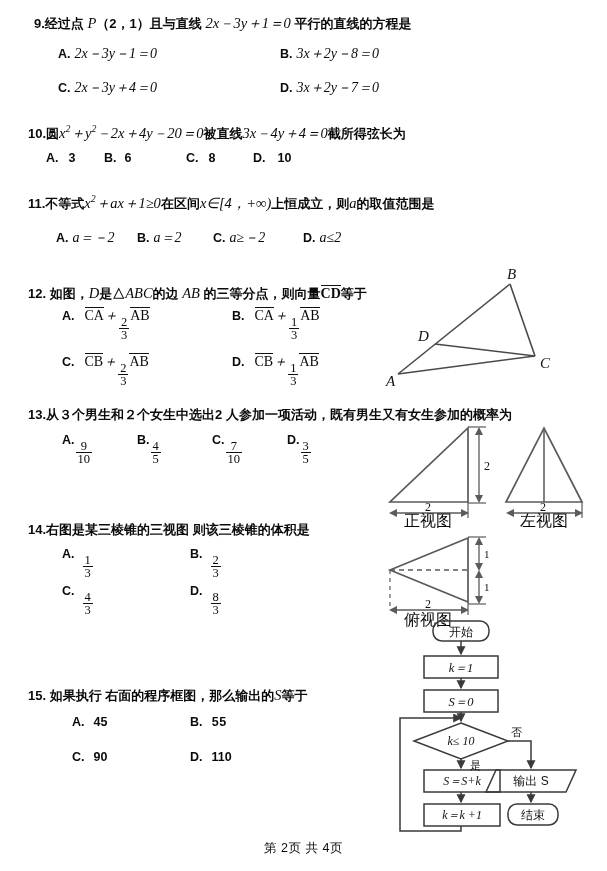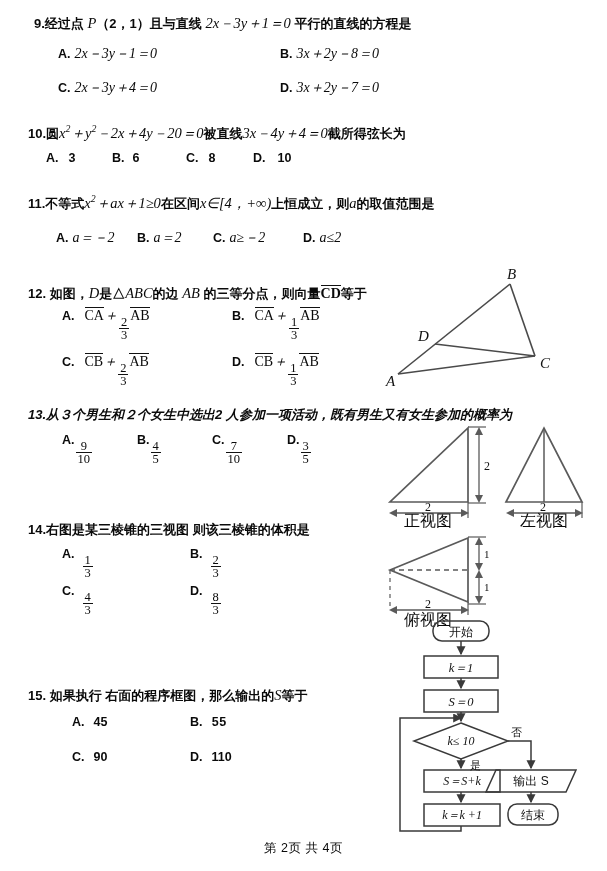--- a/index.html
+++ b/index.html
@@ -120,21 +120,21 @@
 
   <div class="abs" style="left:28px; top:122px; width:555px;">
     <div class="stem">
       <span class="qnum">10.</span><span>圆</span><span class="math"><span>x</span><sup class="exp">2</sup></span><span class="math"><span>＋y</span><sup class="exp">2</sup></span><span class="math">－2x＋4y－20＝0</span><span>被直线</span><span class="math">3x－4y＋4＝0</span><span>截所得弦长为</span>
     </div>
   </div>
   <div class="abs" style="left:46px; top:148px;">
     <span class="opt-lbl">A.</span>
     <span class="opt-plain" style="margin-left:6px;">3</span>
   </div>
-  <div class="abs" style="left:112px; top:148px;">
+  <div class="abs" style="left:104px; top:148px;">
     <span class="opt-lbl">B.</span>
     <span class="opt-plain" style="margin-left:4px;">6</span>
   </div>
   <div class="abs" style="left:186px; top:148px;">
     <span class="opt-lbl">C.</span>
     <span class="opt-plain" style="margin-left:6px;">8</span>
   </div>
   <div class="abs" style="left:253px; top:148px;">
     <span class="opt-lbl">D.</span>
     <span class="opt-plain" style="margin-left:8px;">10</span>
@@ -206,21 +206,21 @@
         <path d="M 155 90 L 18 108"></path>
         <path d="M 55 78 L 155 90"></path>
       </g>
       <text x="127" y="13" font-family="Liberation Serif, serif" font-style="italic" font-size="15" fill="#111">B</text>
       <text x="38" y="75" font-family="Liberation Serif, serif" font-style="italic" font-size="15" fill="#111">D</text>
       <text x="160" y="102" font-family="Liberation Serif, serif" font-style="italic" font-size="15" fill="#111">C</text>
       <text x="6" y="120" font-family="Liberation Serif, serif" font-style="italic" font-size="15" fill="#111">A</text>
     </svg>
   </div>
 
-  <div class="abs" style="left:28px; top:406px; width:560px;font-style:italic;">
+  <div class="abs" style="left:28px; top:406px; width:560px;">
     <div class="stem">
       <span class="qnum">13.</span><span>从３个男生和２个女生中选出2 人参加一项活动，既有男生又有女生参加的概率为</span>
     </div>
   </div>
   <div class="abs" style="left:62px; top:430px;">
     <span class="opt-lbl">A.</span><span class="frac">
         <span class="num">9</span>
         <span class="den">10</span>
       </span>
   </div>

